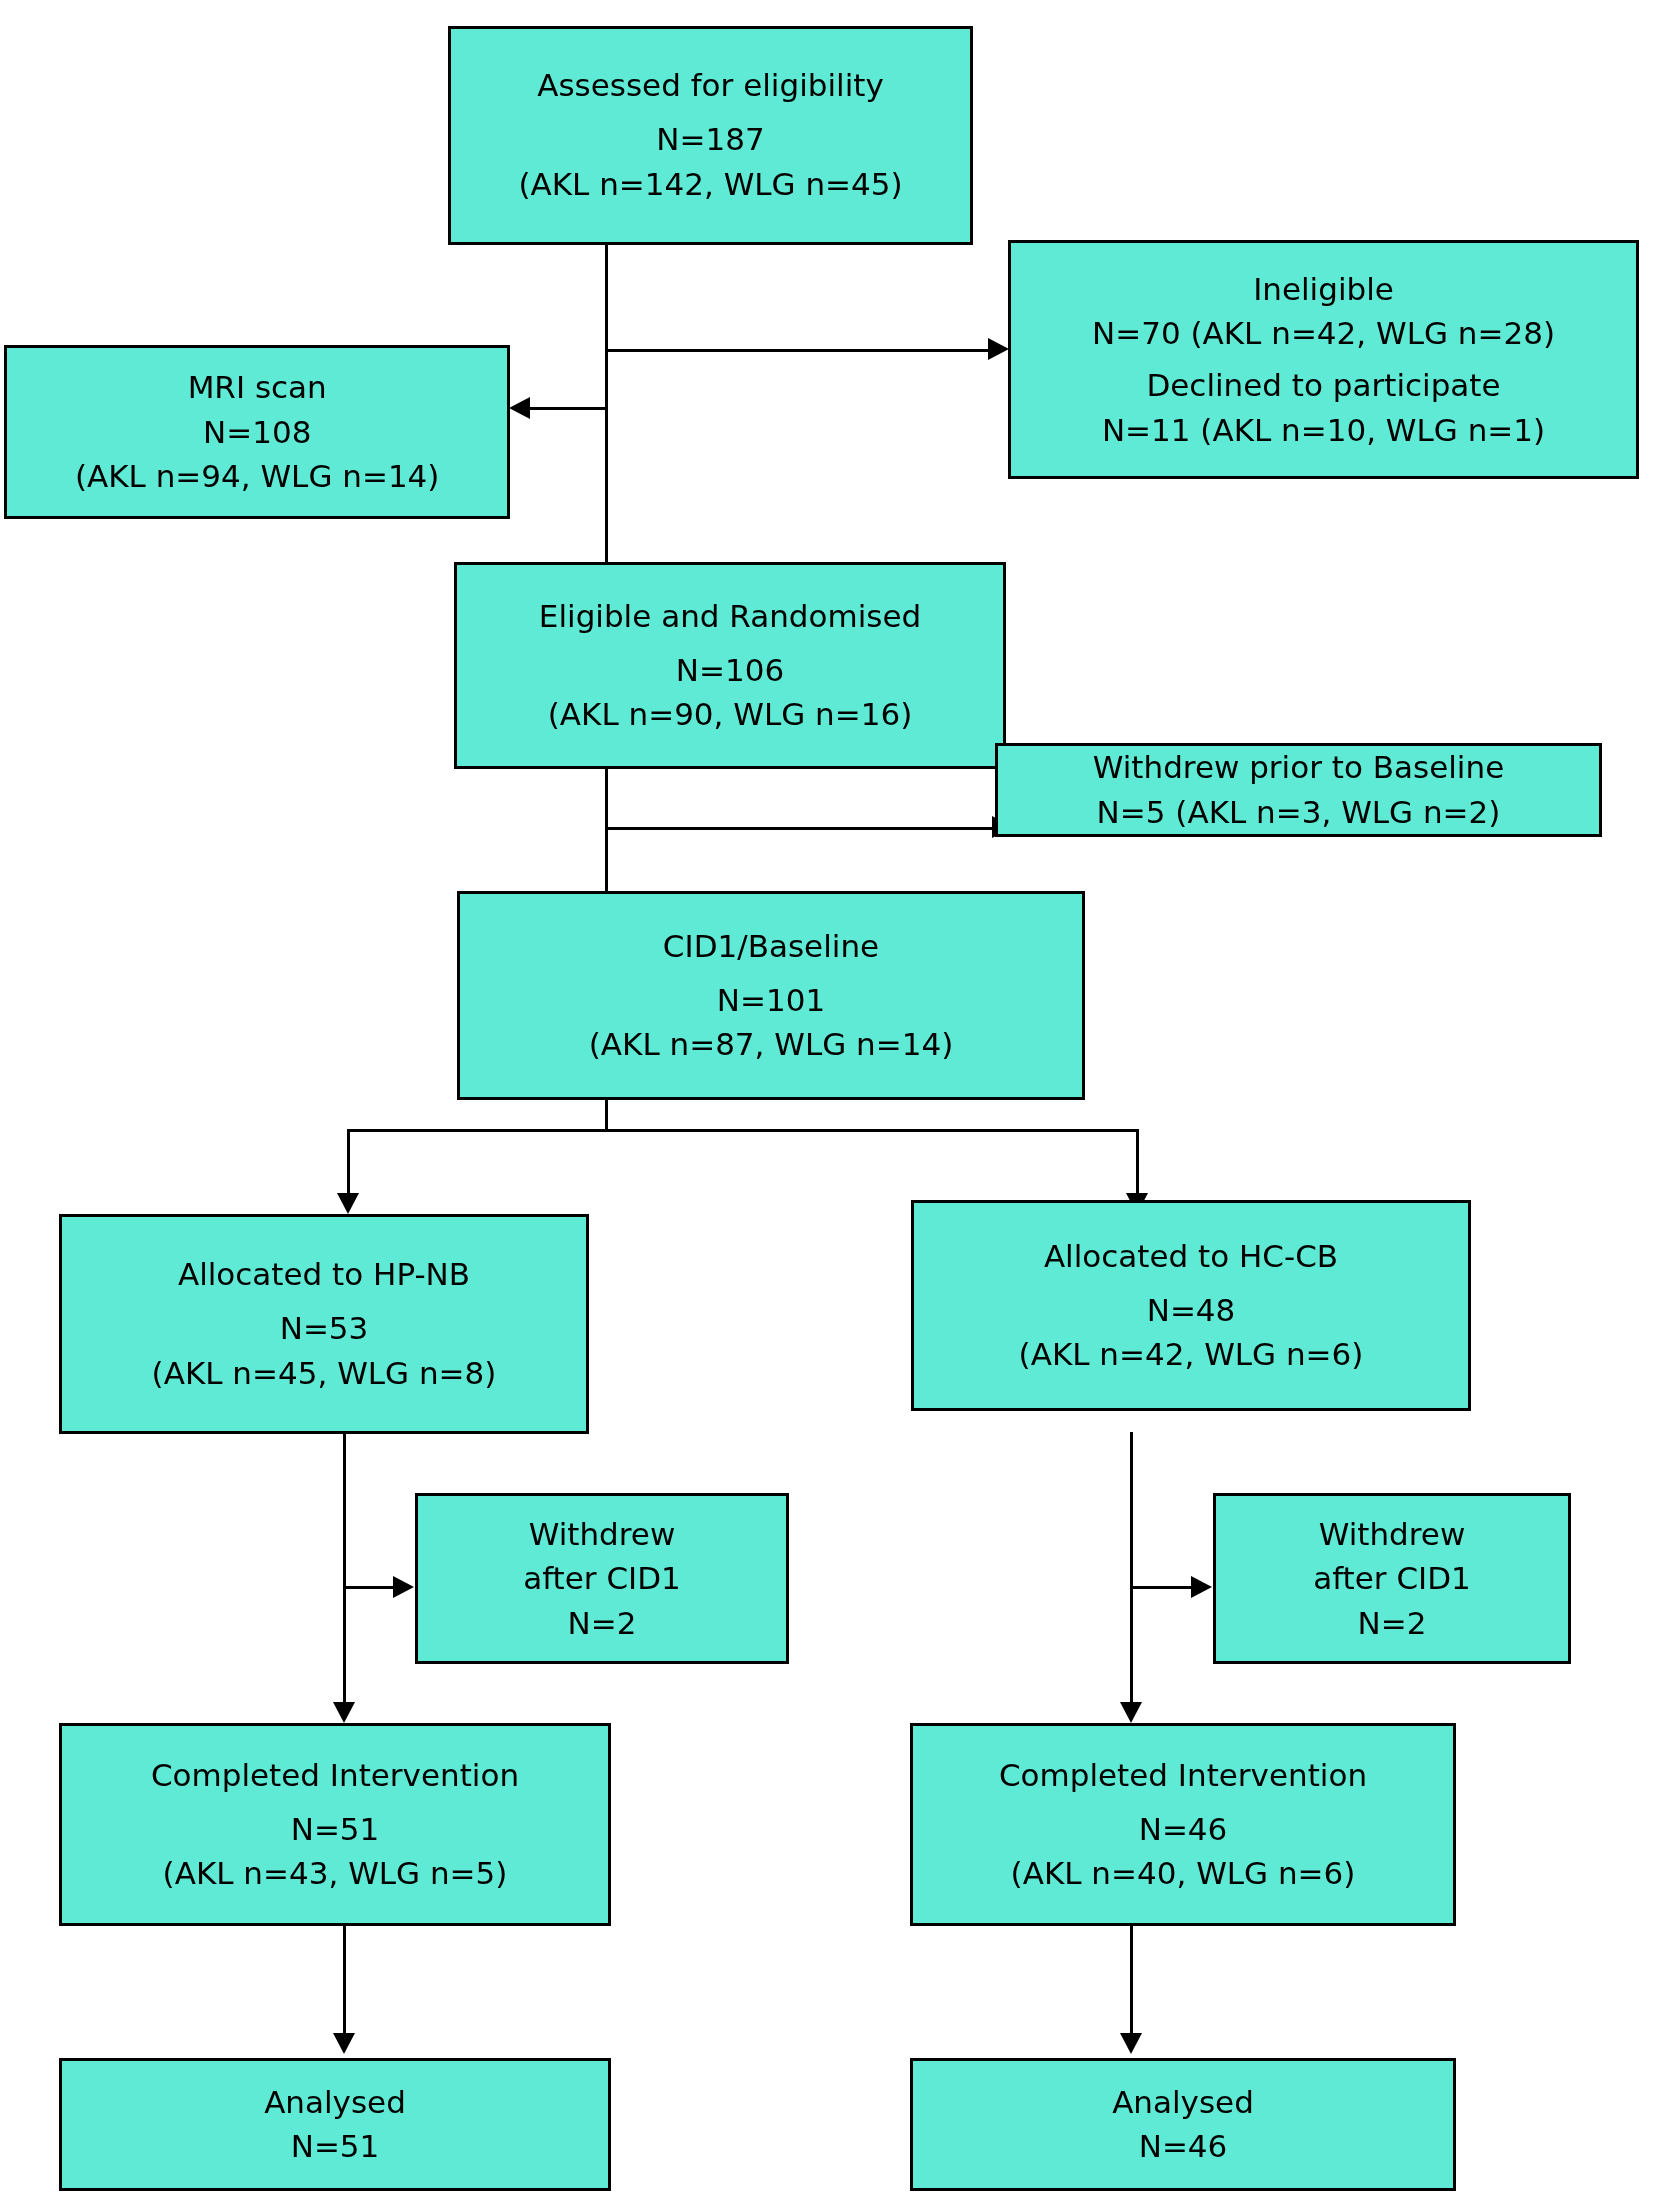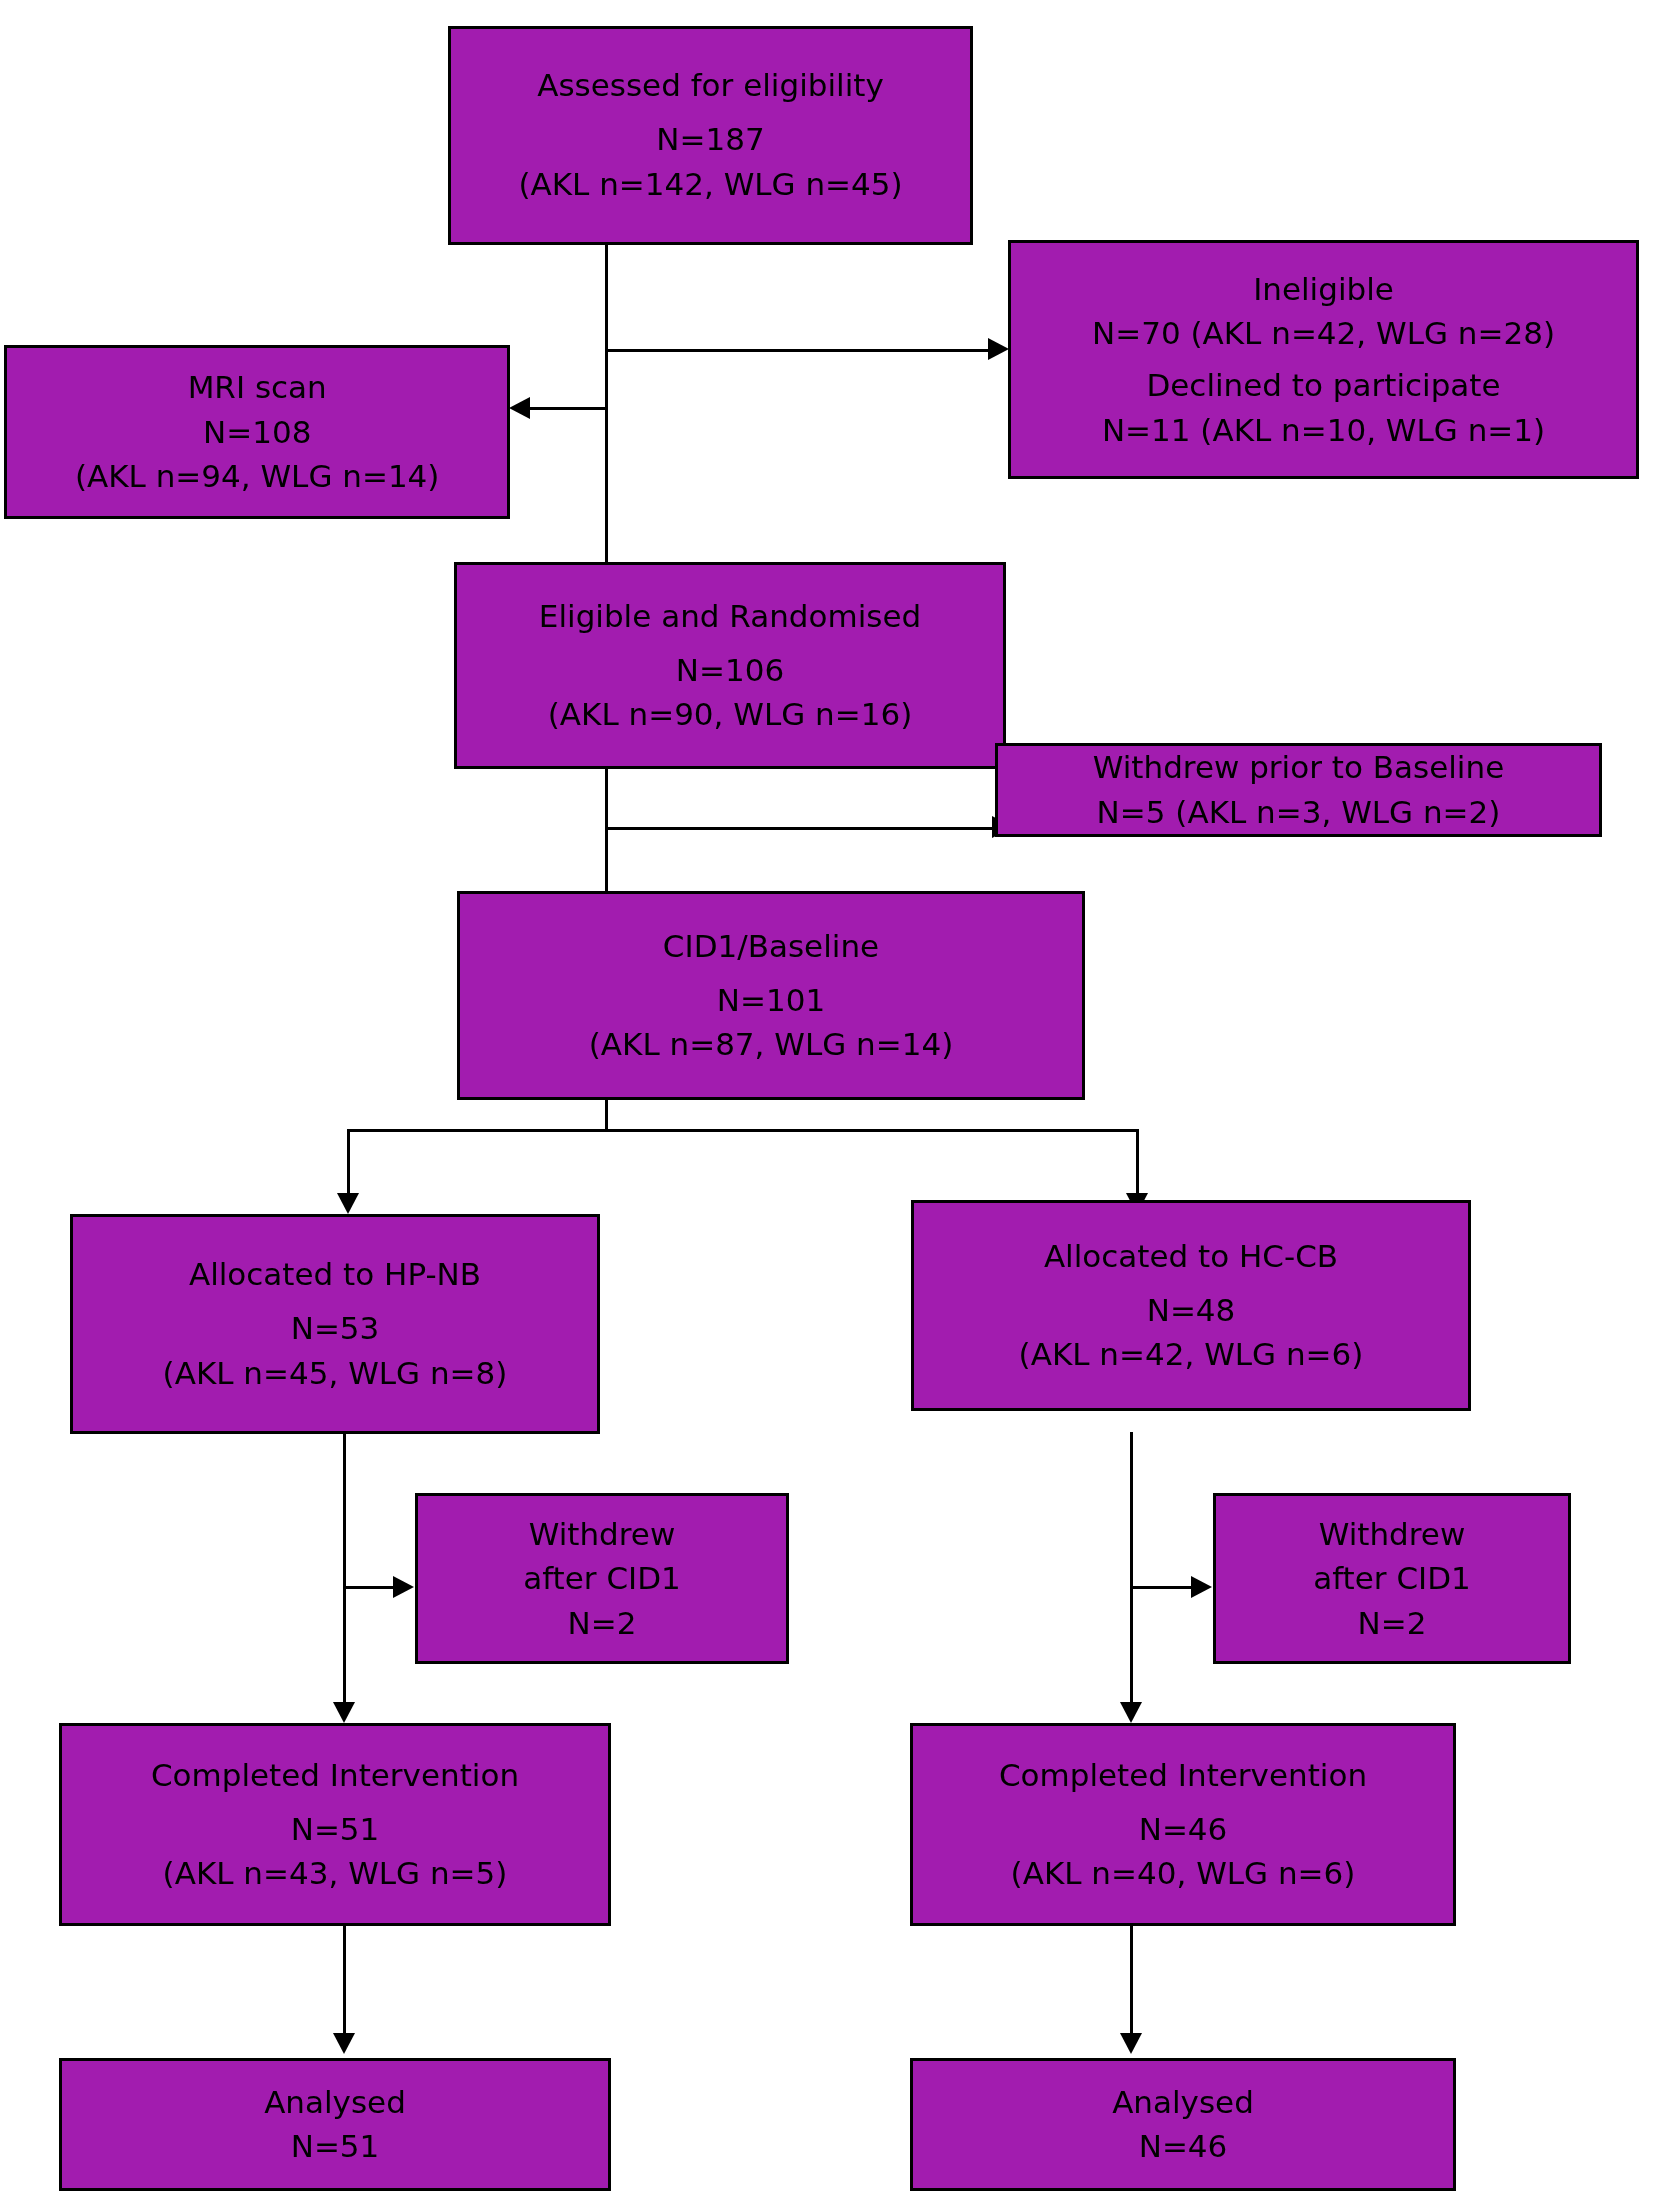--- a/index.html
+++ b/index.html
@@ -14,21 +14,21 @@
     height: 2205px;
     background: #ffffff;
     font-family: "DejaVu Sans", "Liberation Sans", sans-serif;
     color: #000000;
     overflow: hidden;
   }
   .node {
     position: absolute;
     box-sizing: border-box;
     border: 3.2px solid #000000;
-    background: #a21caf;
+    background: #5eead4;
     display: flex;
     flex-direction: column;
     align-items: center;
     justify-content: center;
     text-align: center;
     z-index: 5;
   }
   .node .line {
     display: block;
     width: 100%;
@@ -154,21 +154,21 @@
     <span class="line">Withdrew prior to Baseline</span>
     <span class="line gap-sm">N=5 (AKL n=3, WLG n=2)</span>
   </div>
 
   <div class="node" style="left:457px; top:891px; width:628px; height:209px;">
     <span class="line">CID1/Baseline</span>
     <span class="line gap-top">N=101</span>
     <span class="line gap-sm">(AKL n=87, WLG n=14)</span>
   </div>
 
-  <div class="node" style="left:70px; top:1214px; width:530px; height:220px;">
+  <div class="node" style="left:59px; top:1214px; width:530px; height:220px;">
     <span class="line">Allocated to HP-NB</span>
     <span class="line gap-top">N=53</span>
     <span class="line gap-sm">(AKL n=45, WLG n=8)</span>
   </div>
 
   <div class="node" style="left:911px; top:1200px; width:560px; height:211px;">
     <span class="line">Allocated to HC-CB</span>
     <span class="line gap-top">N=48</span>
     <span class="line gap-sm">(AKL n=42, WLG n=6)</span>
   </div>

